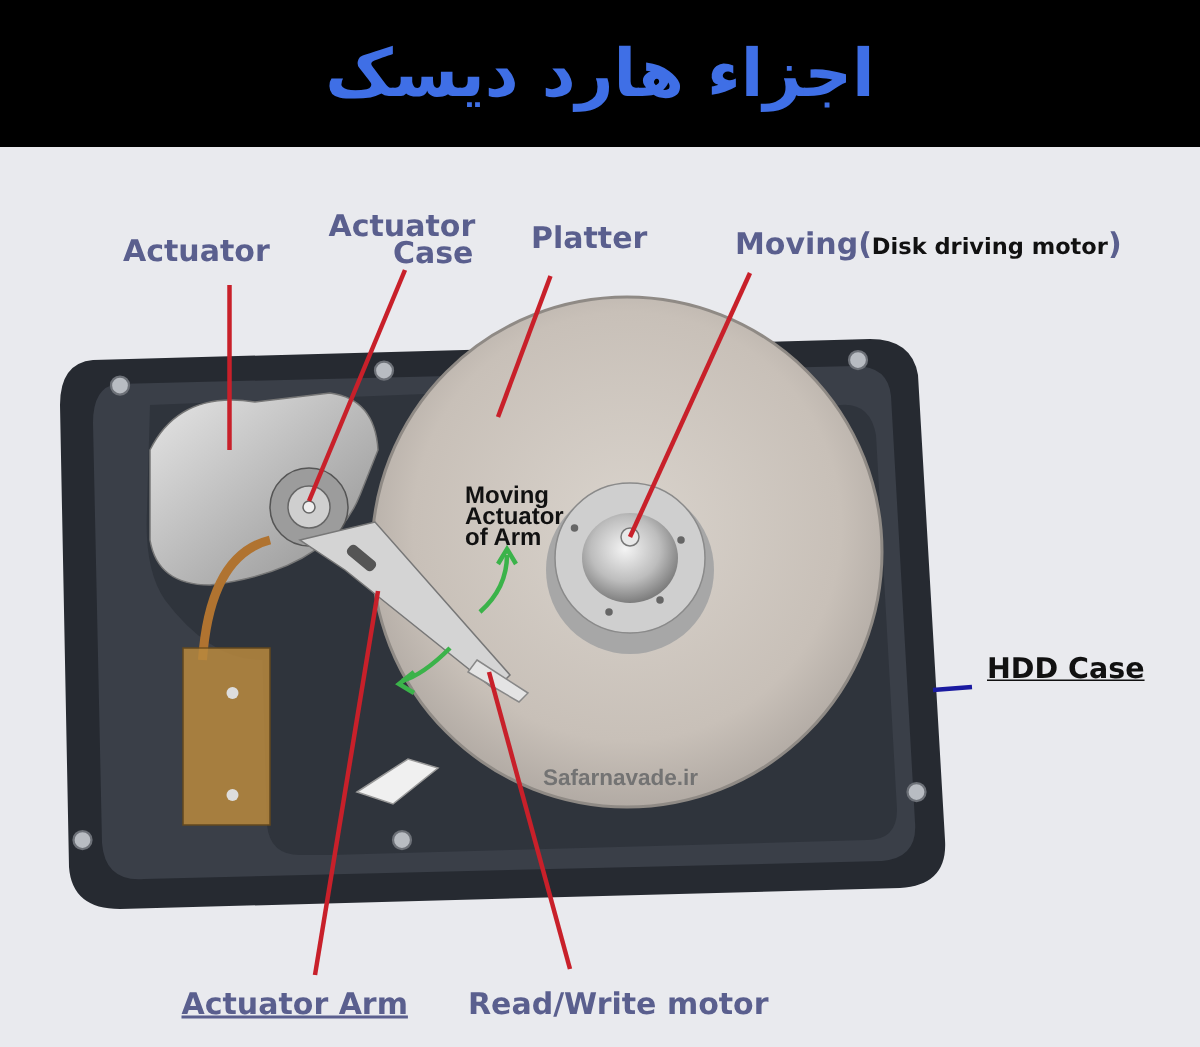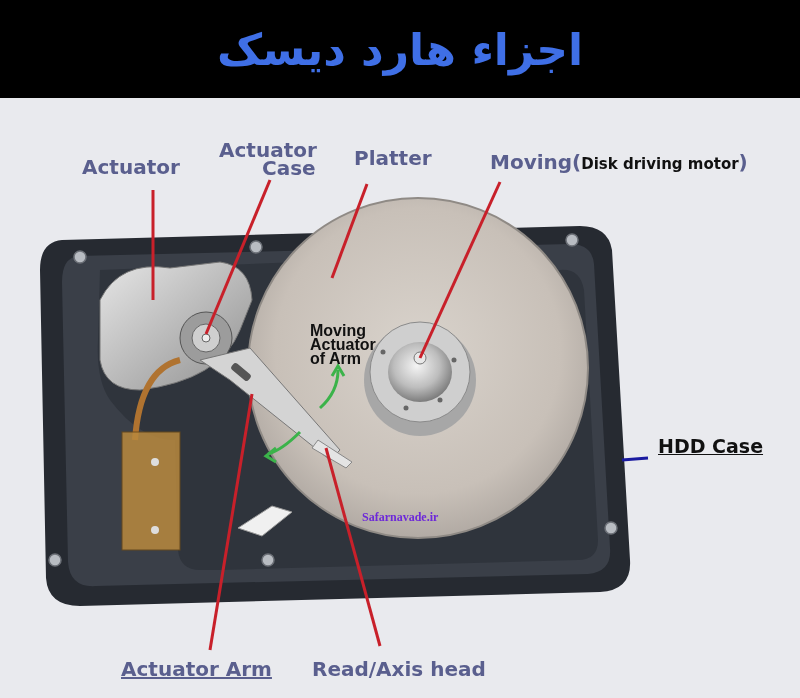--- a/index.html
+++ b/index.html
@@ -5,21 +5,21 @@
   html,body{margin:0;padding:0;}
   body{width:800px;height:698px;position:relative;overflow:hidden;background:#e9eaee;font-family:"DejaVu Sans",sans-serif;}
   .banner{position:absolute;left:0;top:0;width:800px;height:98px;background:#000000;display:flex;align-items:center;justify-content:center;}
   .banner-title{font-family:"DejaVu Sans",sans-serif;font-weight:bold;font-size:44px;color:#3f6fe6;direction:rtl;}
   .stage{position:absolute;left:0;top:98px;width:800px;height:600px;background:#e9eaee;}
   svg.diagram{position:absolute;left:0;top:0;width:800px;height:698px;}
   .lbl{position:absolute;font-family:"DejaVu Sans",sans-serif;font-weight:bold;color:#5a5f8e;font-size:20px;white-space:nowrap;line-height:1;}
   .lbl.dark{color:#111;}
   .lbl.small{font-size:15px;}
   .note{position:absolute;font-family:"Liberation Sans",sans-serif;font-weight:bold;color:#111;font-size:16px;line-height:14px;}
-  .watermark{position:absolute;font-family:Liberation Serif, serif;font-weight:bold;color:#6d28d9;font-size:12px;}
+  .watermark{position:absolute;font-family:Liberation Sans, sans-serif;font-weight:bold;color:#737373;font-size:15px;}
 </style>
 </head>
 <body>
 
 <div class="banner">
   <div class="banner-title">اجزاء هارد دیسک</div>
 </div>
 <div class="stage"></div>
 
 <svg class="diagram" viewBox="0 0 800 698">
@@ -114,21 +114,21 @@
 <div class="lbl" style="left:219px;top:140px;">Actuator</div>
 <div class="lbl" style="left:262px;top:158px;">Case</div>
 <div class="lbl" style="left:354px;top:148px;">Platter</div>
 
 <div style="position:absolute;left:490px;top:152px;white-space:nowrap;">
   <span class="lbl" style="position:static;">Moving</span><span class="lbl" style="position:static;">(</span><span class="lbl dark small" style="position:static;margin-top:24px;">Disk driving motor</span><span class="lbl" style="position:static;">)</span>
 </div>
 
 <div class="lbl dark" style="left:658px;top:437px;font-size:19px;text-decoration:underline;">HDD Case</div>
 <div class="lbl" style="left:121px;top:659px;text-decoration:underline;">Actuator Arm</div>
-<div class="lbl" style="left:312px;top:659px;">Read/Axis head</div>
+<div class="lbl" style="left:312px;top:659px;">Read/Write motor</div>
 
 <div class="note" style="left:310px;top:324px;">
   <div>Moving</div>
   <div>Actuator</div>
   <div>of Arm</div>
 </div>
 
 <div class="watermark" style="left:362px;top:510px;">Safarnavade.ir</div>
 
 </body></html>

